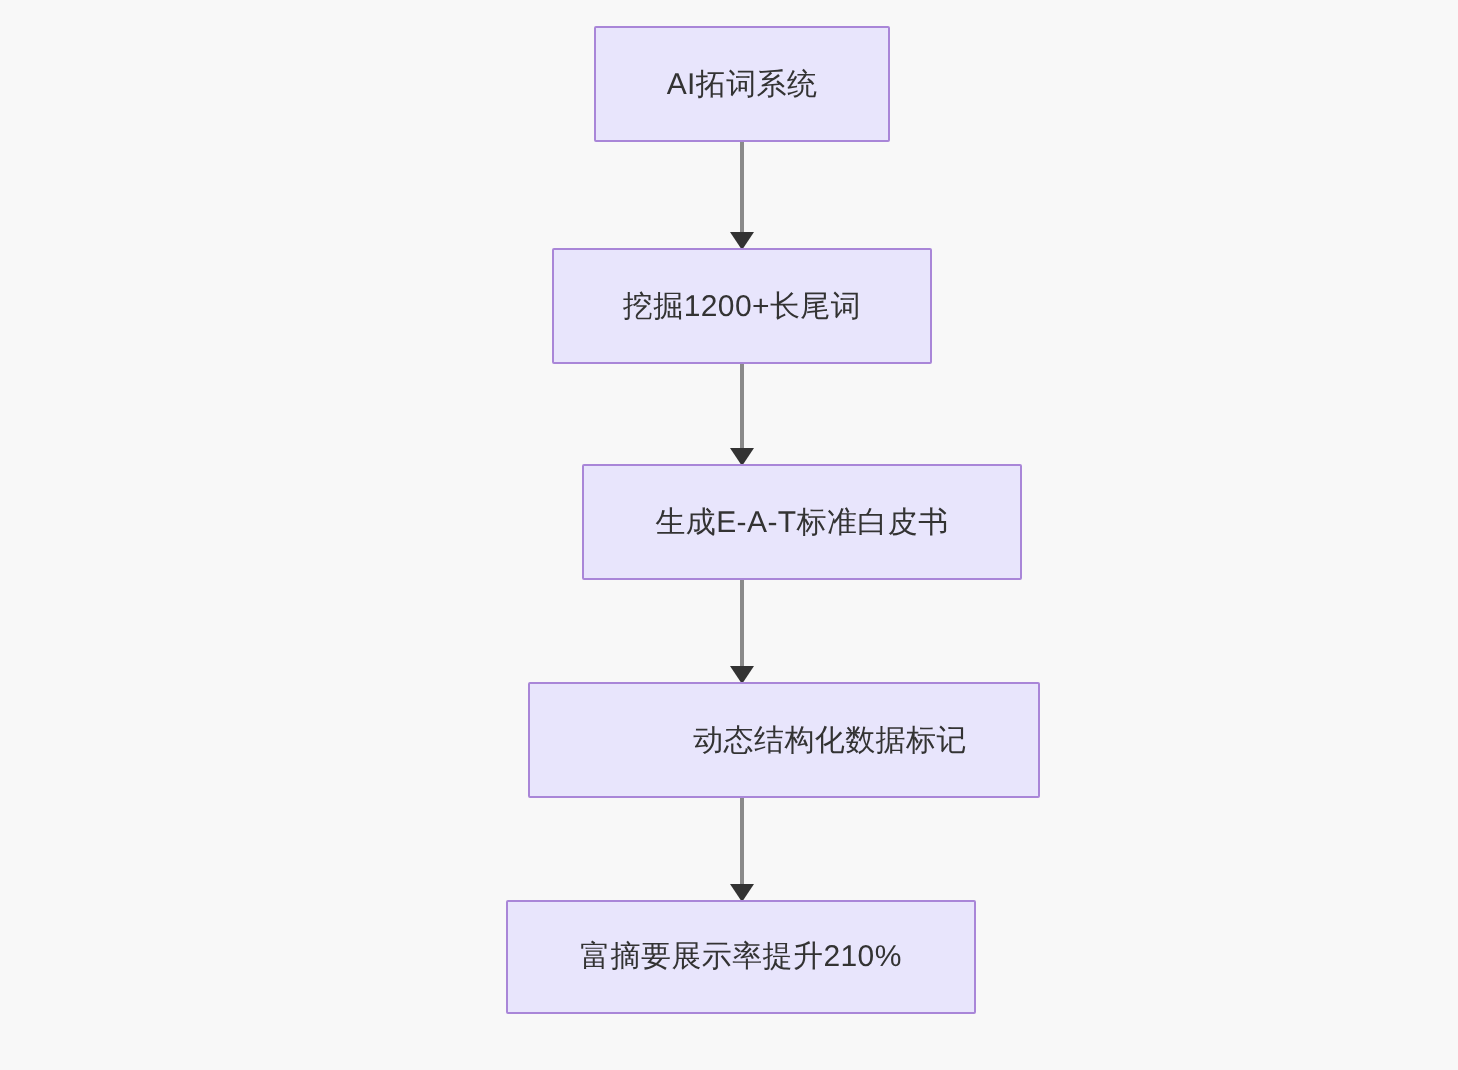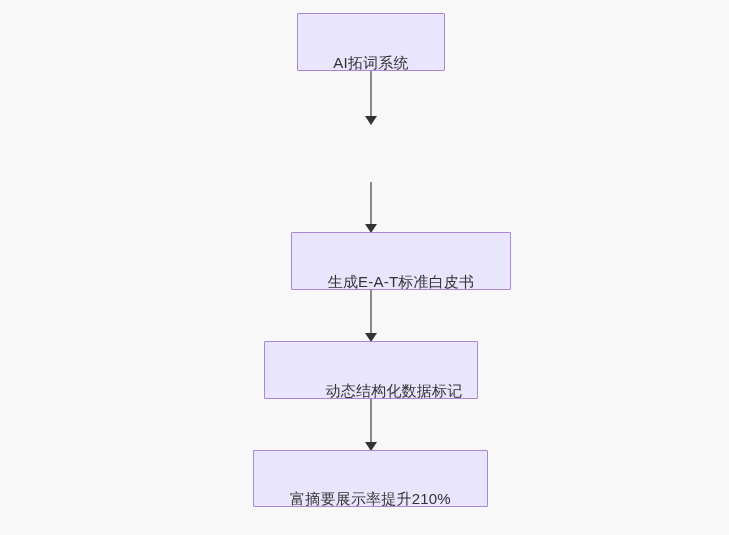--- a/index.html
+++ b/index.html
@@ -18,21 +18,21 @@
     width: 729px;
     height: 535px;
   }
   .node {
     position: absolute;
     box-sizing: border-box;
     background: #e8e5fc;
     border: 1.5px solid #a986d8;
     border-radius: 1px;
     display: flex;
-    align-items: flex-end;
+    align-items: center;
     justify-content: center;
     color: #333333;
     font-size: 15px;
     line-height: 1;
     letter-spacing: 0.2px;
     white-space: nowrap;
     z-index: 2;
   }
   .node-label {
     display: block;
@@ -72,26 +72,29 @@
 
   <svg class="edge" style="left:361px; top:399px; width:20px; height:52px;" viewBox="0 0 20 52">
     <line class="edge-line" x1="10" y1="0" x2="10" y2="44"></line>
     <polygon class="edge-arrow" points="4,43 16,43 10,52"></polygon>
   </svg>
 
   <div class="node" style="left:297px; top:13px; width:148px; height:58px;">
     <span class="node-label">AI拓词系统</span>
   </div>
 
+  <div class="node" style="left:276px; top:124px; width:190px; height:58px;">
+    <span class="node-label">挖掘1200+长尾词</span>
+  </div>
 
   <div class="node" style="left:261px; top:232px; width:220px; height:58px;margin-left:30px;">
     <span class="node-label">生成E-A-T标准白皮书</span>
   </div>
 
-  <div class="node" style="left:264px; top:341px; width:214px; height:58px;padding-left:46px;">
+  <div class="node" style="left:264px; top:341px; width:256px; height:58px;padding-left:46px;">
     <span class="node-label">动态结构化数据标记</span>
   </div>
 
   <div class="node" style="left:253px; top:450px; width:235px; height:57px;">
     <span class="node-label">富摘要展示率提升210%</span>
   </div>
 
 </div>
 
 </body></html>

